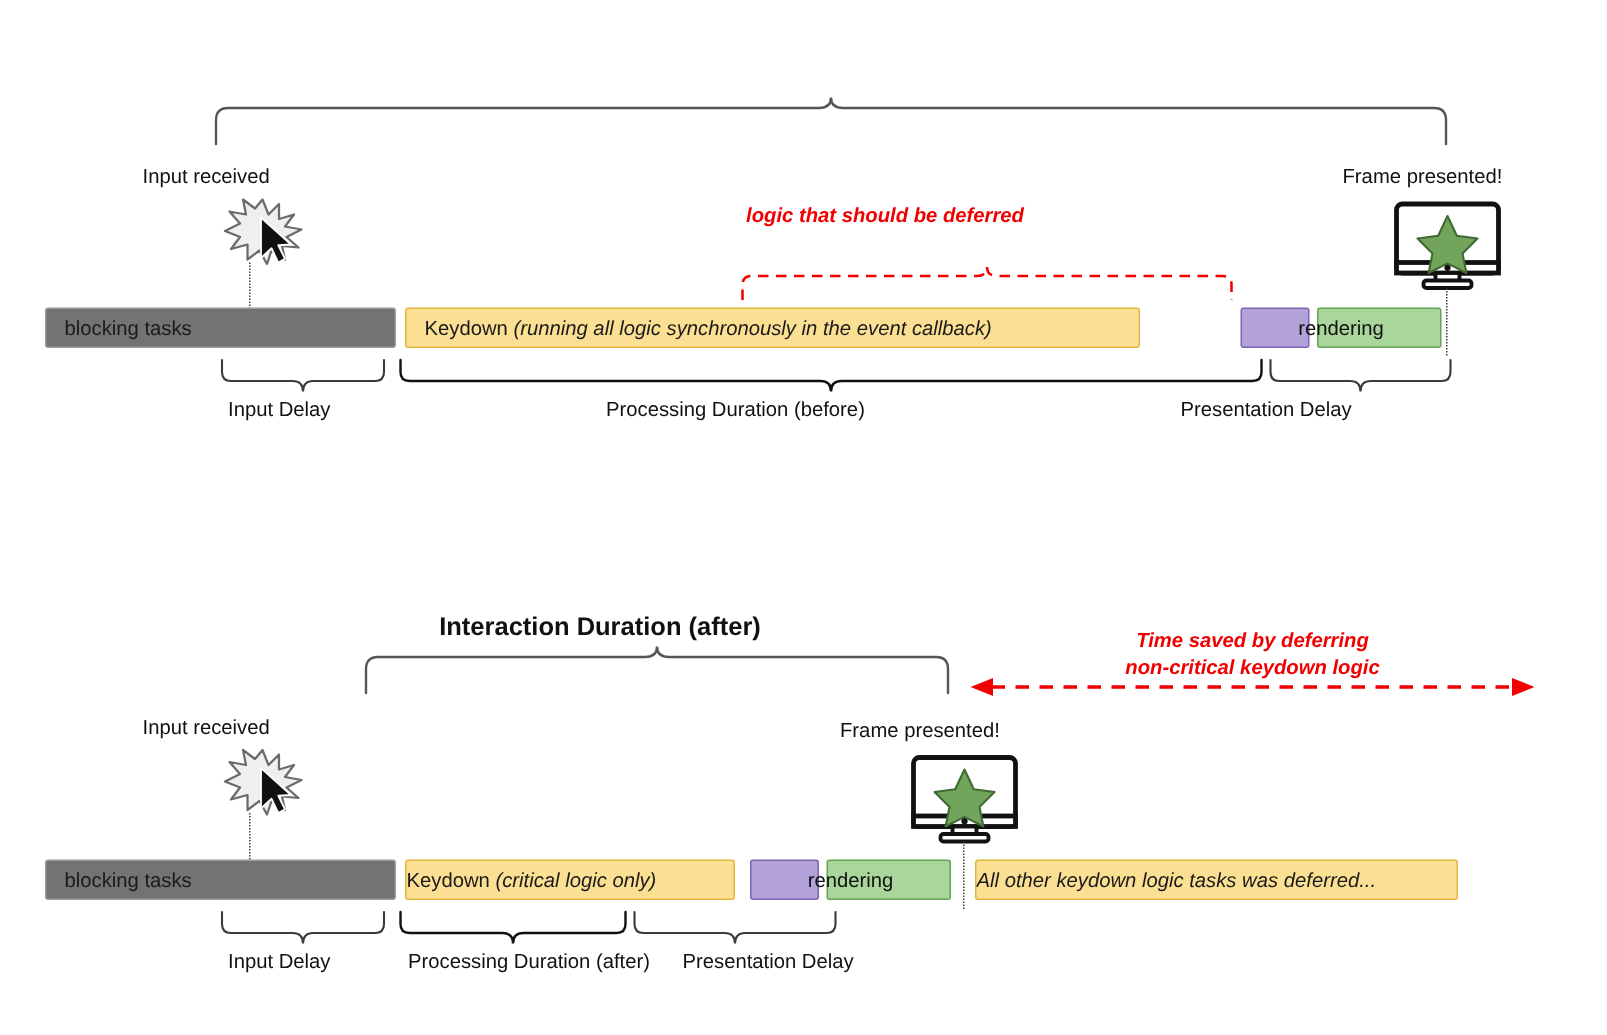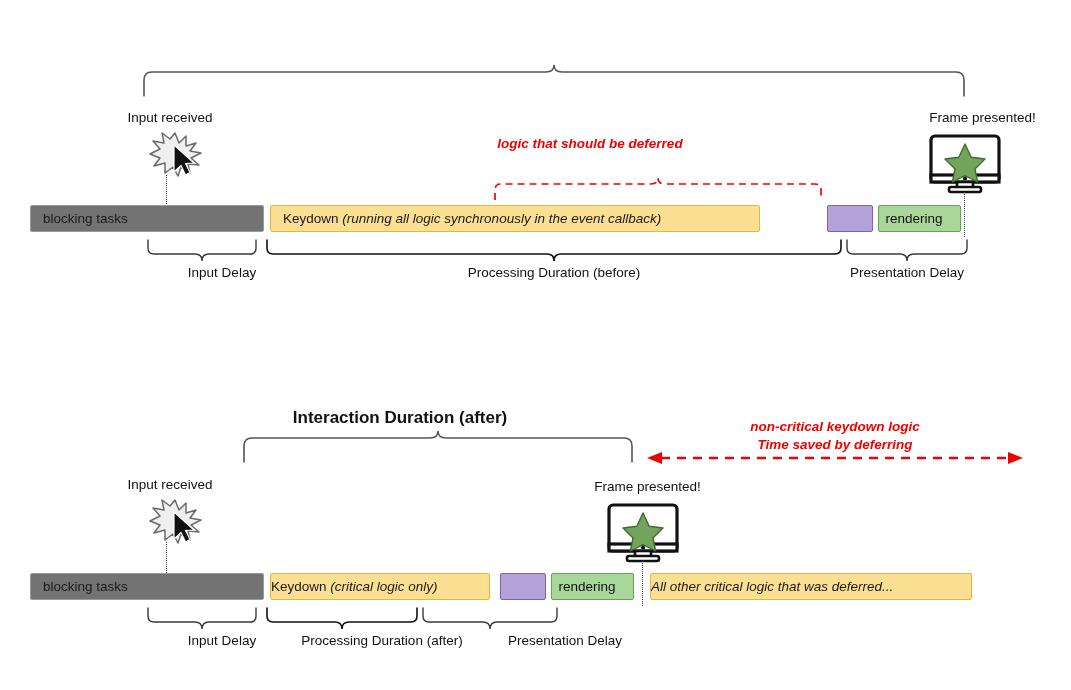--- a/index.html
+++ b/index.html
@@ -12,21 +12,21 @@
   .abs{position:absolute;}
 
   
   .section-title{
     font-size:17px;font-weight:bold;color:#111;
     text-align:center;white-space:nowrap;
   }
 
   
   .caption{
-    font-size:13.5px;color:#111;white-space:nowrap;text-align:center;
+    font-size:13.5px;color:#111;white-space:nowrap;
   }
 
   
   .red-note{
     color:#f00000;font-size:13.5px;font-weight:bold;font-style:italic;
     text-align:center;line-height:1.32;white-space:nowrap;
   }
 
   
   .bar{
@@ -41,21 +41,20 @@
   .bar-purple{background:#b3a2d7;border:1.4px solid #7d62b8;}
   .bar-green{background:#a9d69a;border:1.4px solid #63a555;}
   .bar-deferred{background:#fbdf93;border:1.4px solid #e4b63f;}
   .it{font-style:italic;}
 
   
   .rendering-text{
     position:absolute;font-size:13.5px;color:#111;
     text-align:center;white-space:nowrap;line-height:27px;
     pointer-events:none;
-    padding-left:20px;
   }
 
   
   .vline{
     position:absolute;width:0;border-left:1.6px dotted #3a3a3a;
   }
 
   svg{display:block;overflow:visible;}
 </style>
 </head>
@@ -125,22 +124,22 @@
   <div class="abs caption" style="left:404px;top:265px;width:300px;">Processing Duration (before)</div>
   <div class="abs caption" style="left:787px;top:265px;width:240px;">Presentation Delay</div>
 
   <div class="abs section-title" style="left:0;top:408px;width:800px;">Interaction Duration (after)</div>
 
   <svg class="abs" style="left:240px;top:434px;" width="410" height="30">
     <path d="M4,28 L4,12 Q4,4 12,4 L190,4 Q198,4 198,-3 Q198,4 206,4 L384,4 Q392,4 392,12 L392,28" fill="none" stroke="#555555" stroke-width="1.6" stroke-linecap="round"></path>
   </svg>
 
   <div class="abs red-note" style="left:625px;top:418px;width:420px;">
+    <div>Time saved by deferring</div>
     <div>non-critical keydown logic</div>
-    <div>Time saved by deferring</div>
   </div>
 
   <svg class="abs" style="left:645px;top:448px;" width="380" height="20">
     <line x1="16" y1="10" x2="364" y2="10" stroke="#f00000" stroke-width="2.4" stroke-dasharray="9,7"></line>
     <path d="M2,10 L17,4 L17,16 Z" fill="#f00000"></path>
     <path d="M378,10 L363,4 L363,16 Z" fill="#f00000"></path>
   </svg>
 
   <div class="abs caption" style="left:95px;top:477px;width:150px;">Input received</div>
 
@@ -175,21 +174,21 @@
 
   <div class="bar bar-keydown" style="left:270px;top:573px;width:220px;">
     <span class="bar-label center"><span>Keydown </span><span class="it">(critical logic only)</span></span>
   </div>
 
   <div class="bar bar-purple" style="left:500px;top:573px;width:46px;"></div>
   <div class="bar bar-green" style="left:551px;top:573px;width:83px;"></div>
   <div class="rendering-text" style="left:500px;top:573px;width:134px;height:27px;">rendering</div>
 
   <div class="bar bar-deferred" style="left:650px;top:573px;width:322px;">
-    <span class="bar-label center it">All other critical logic that was deferred...</span>
+    <span class="bar-label center it">All other keydown logic tasks was deferred...</span>
   </div>
 
   <svg class="abs" style="left:145px;top:606px;" width="520" height="26">
     <path d="M3,2 L3,10 Q3,16 9,16 L50,16 Q57,16 57,23 Q57,16 64,16 L105,16 Q111,16 111,10 L111,2" fill="none" stroke="#3a3a3a" stroke-width="1.4" stroke-linecap="round"></path>
     <path d="M122,2 L122,10 Q122,16 128,16 L190,16 Q197,16 197,23 Q197,16 204,16 L266,16 Q272,16 272,10 L272,2" fill="none" stroke="#111111" stroke-width="1.6" stroke-linecap="round"></path>
     <path d="M278,2 L278,10 Q278,16 284,16 L338,16 Q345,16 345,23 Q345,16 352,16 L406,16 Q412,16 412,10 L412,2" fill="none" stroke="#3a3a3a" stroke-width="1.4" stroke-linecap="round"></path>
   </svg>
 
   <div class="abs caption" style="left:152px;top:633px;width:140px;">Input Delay</div>
   <div class="abs caption" style="left:272px;top:633px;width:220px;">Processing Duration (after)</div>

